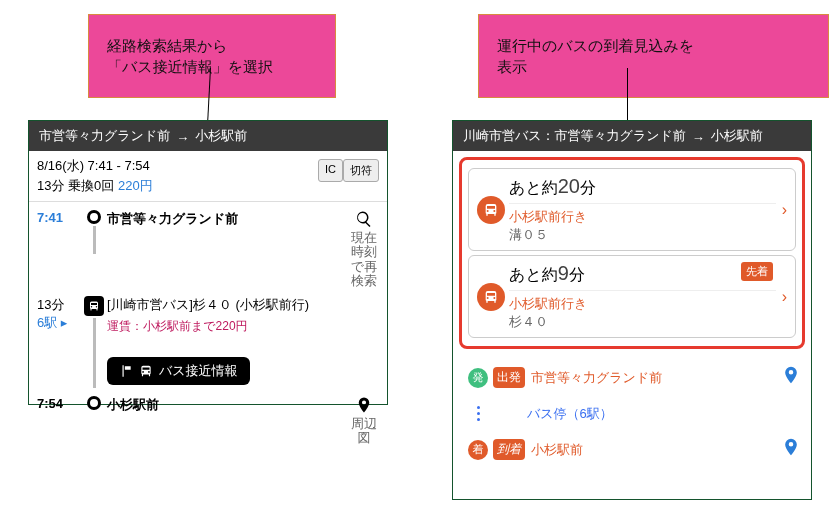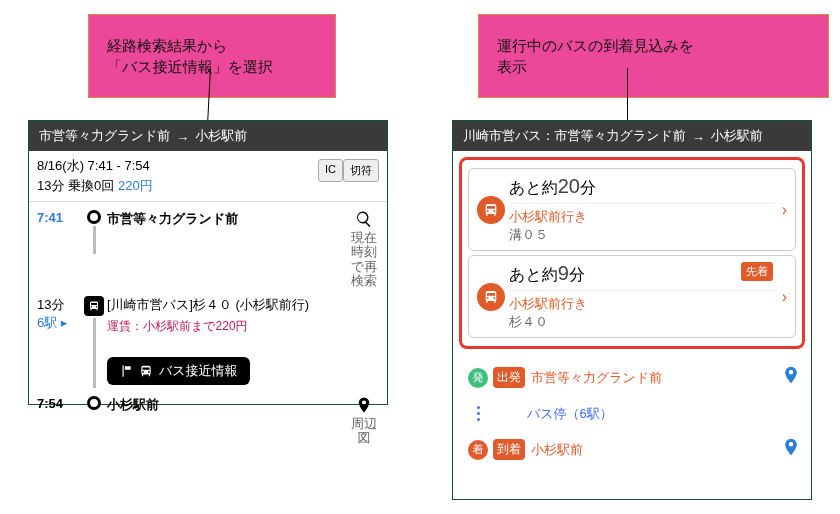--- a/index.html
+++ b/index.html
@@ -134,21 +134,21 @@
   }
 
   .stops-area { padding: 4px 10px 10px 10px; }
   .stop-row { display:flex; align-items:center; padding:6px 0; }
   .stop-node { width:30px; display:flex; flex-direction:column; align-items:center; }
   .pill {
     display:inline-block; padding:2px 4px; border-radius:4px;
     color:#ffffff; font-size:12px; margin-right:6px;
   }
   .pill.dep { background:#e05a2a; }
-  .pill.arr { background:#e05a2a; }
+  .pill.arr { background:#e05a2a;font-style:italic; }
   .circle-badge {
     width:20px; height:20px; border-radius:50%; display:flex;
     align-items:center; justify-content:center; color:#fff; font-size:11px;
   }
   .circle-badge.green { background:#3fbf7f; }
   .circle-badge.red { background:#e05a2a; }
   .dots-v { display:flex; flex-direction:column; gap:3px; align-items:center; padding:4px 0;}
   .dots-v span { width:3px; height:3px; background:#3a6ff0; border-radius:50%; }
   .mid-label { color:#3a6ff0; font-size:13px; margin-left:34px; }
   .pin-icon { color:#2b7ed8; font-size:20px; }

